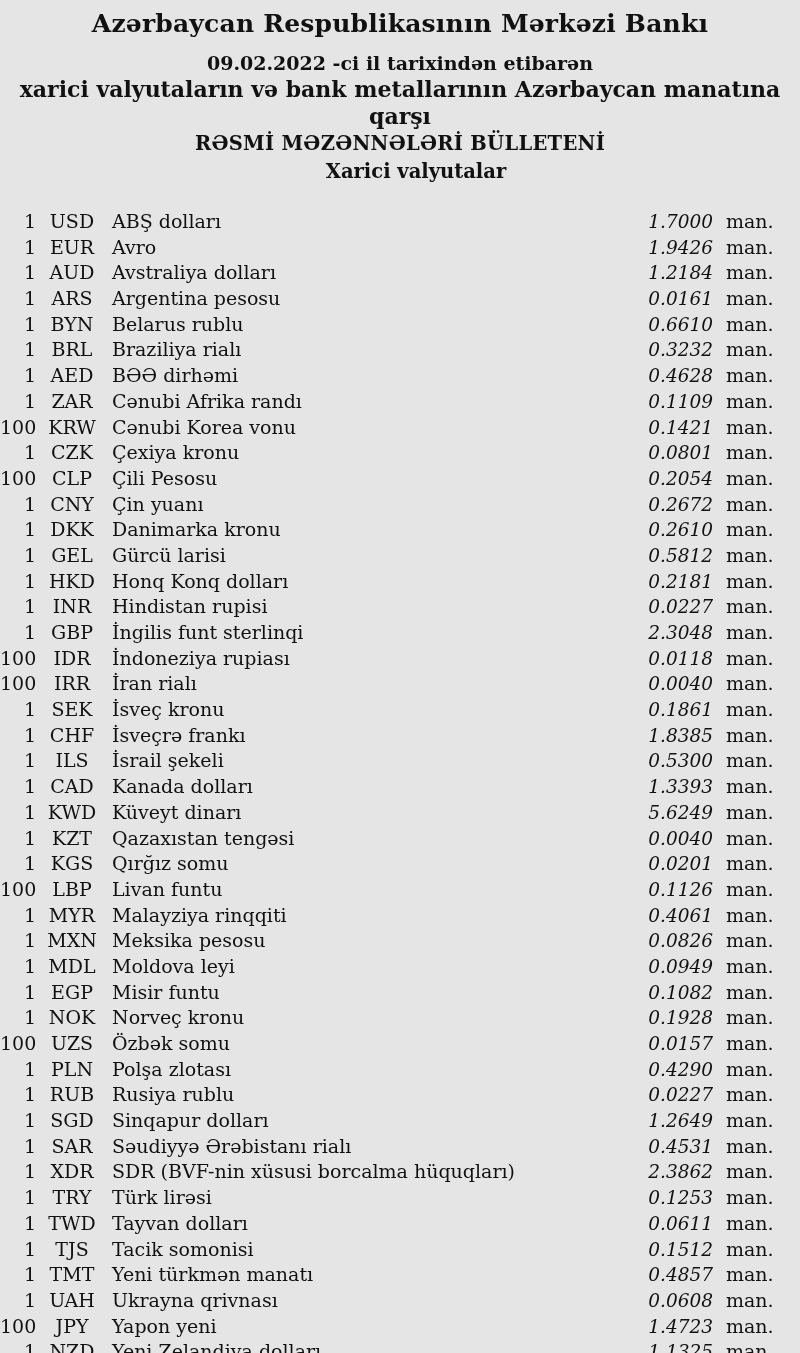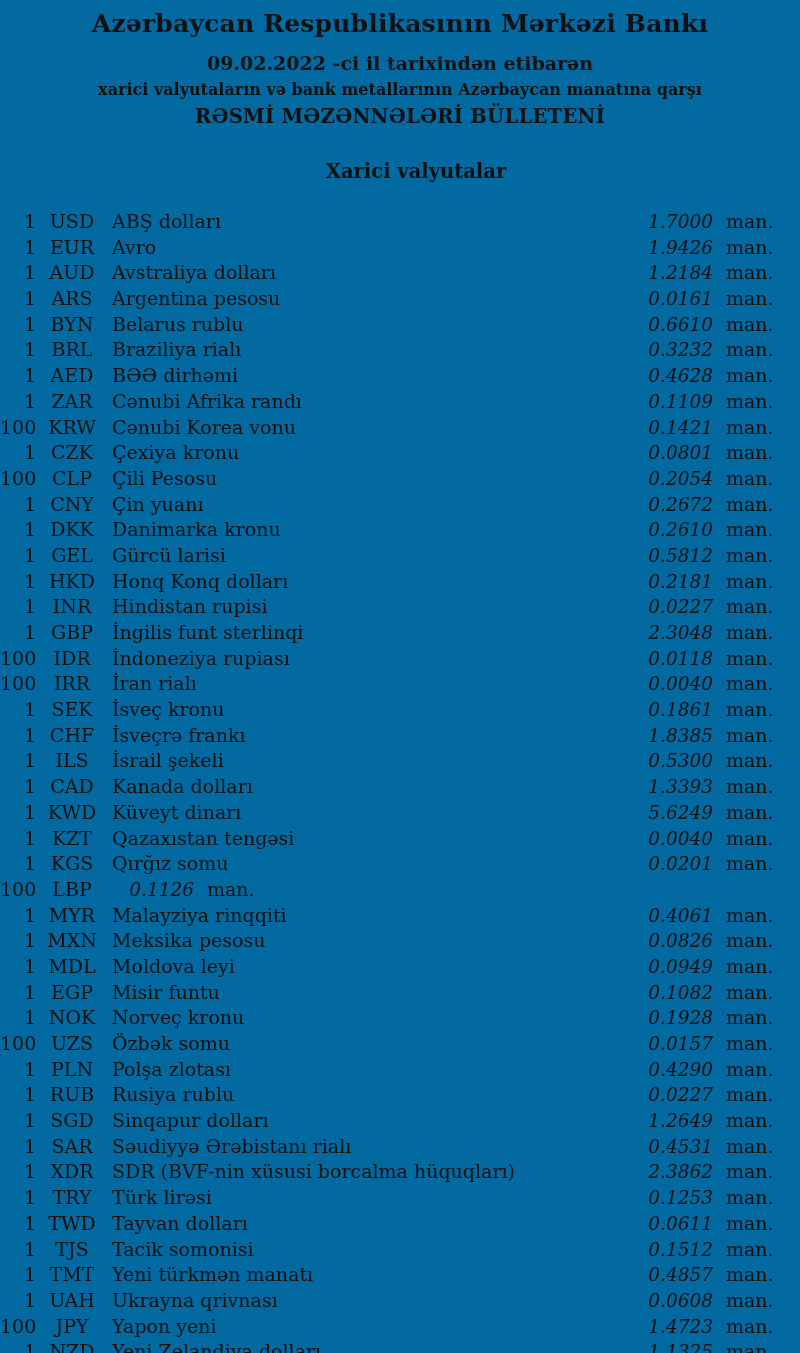--- a/index.html
+++ b/index.html
@@ -1,40 +1,40 @@
 <!DOCTYPE html>
 <html><head>
 <meta charset="utf-8">
 <style>
   html, body { margin: 0; padding: 0; background: #ffffff; }
   .page {
     position: relative;
     width: 800px;
     height: 1353px;
-    background: #0369a1;
+    background: #e5e5e5;
     color: #111111;
     font-family: "DejaVu Serif", "Liberation Serif", serif;
     overflow: hidden;
   }
   .doc-header { text-align: center; }
   .bank-title {
     padding-top: 7px;
     font-size: 25px;
     font-weight: bold;
     line-height: 33px;
     letter-spacing: 0.2px;
   }
   .date-line {
     font-size: 19px;
     font-weight: bold;
     line-height: 26px;
     margin-top: 10px;
   }
   .subject-line {
-    font-size: 16px;
+    font-size: 22px;
     font-weight: bold;
     line-height: 27px;
   }
   .bulletin-line {
     font-size: 19.5px;
     font-weight: bold;
     line-height: 28px;
     letter-spacing: 0.3px;
   }
   .section-title {
@@ -319,20 +319,21 @@
     <span class="qty-cell">1</span>
     <span class="code-cell">KGS</span>
     <span class="name-cell">Qırğız somu</span>
     <span class="rate-cell">0.0201</span>
     <span class="unit-cell">man.</span>
   </div>
 
   <div class="row">
     <span class="qty-cell">100</span>
     <span class="code-cell">LBP</span>
+    <span class="name-cell">Livan funtu</span>
     <span class="rate-cell">0.1126</span>
     <span class="unit-cell">man.</span>
   </div>
 
   <div class="row">
     <span class="qty-cell">1</span>
     <span class="code-cell">MYR</span>
     <span class="name-cell">Malayziya rinqqiti</span>
     <span class="rate-cell">0.4061</span>
     <span class="unit-cell">man.</span>

